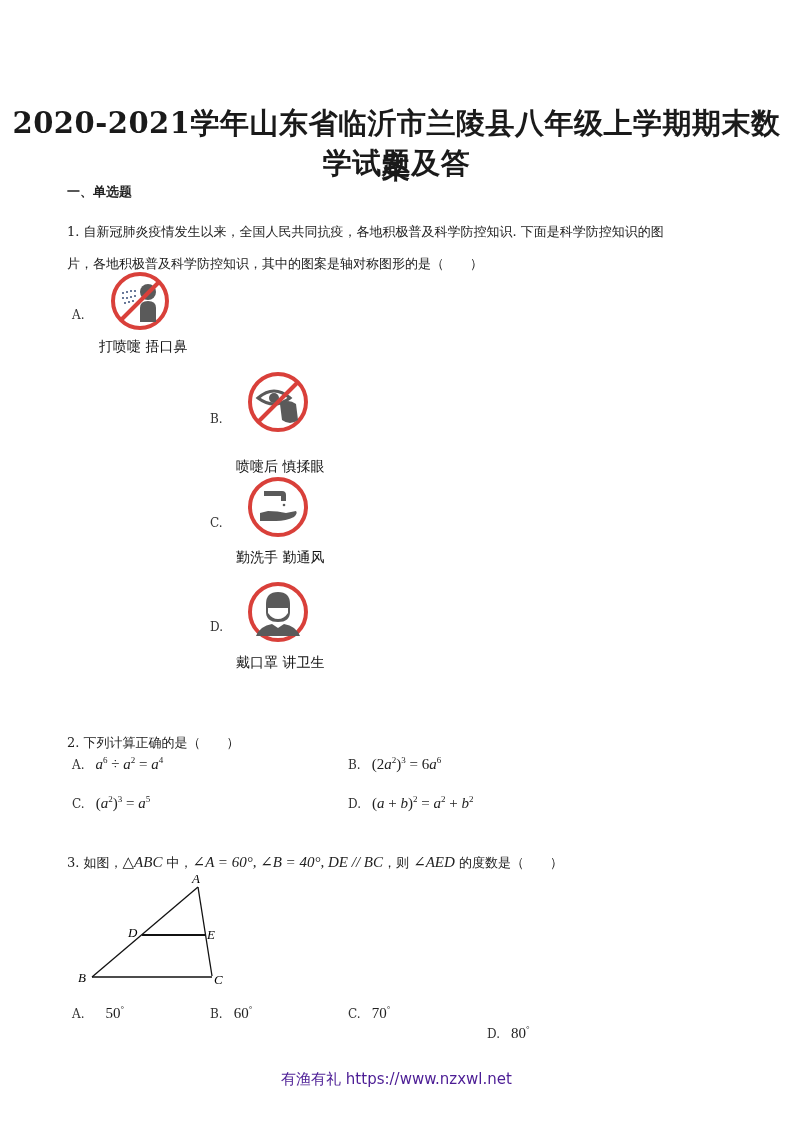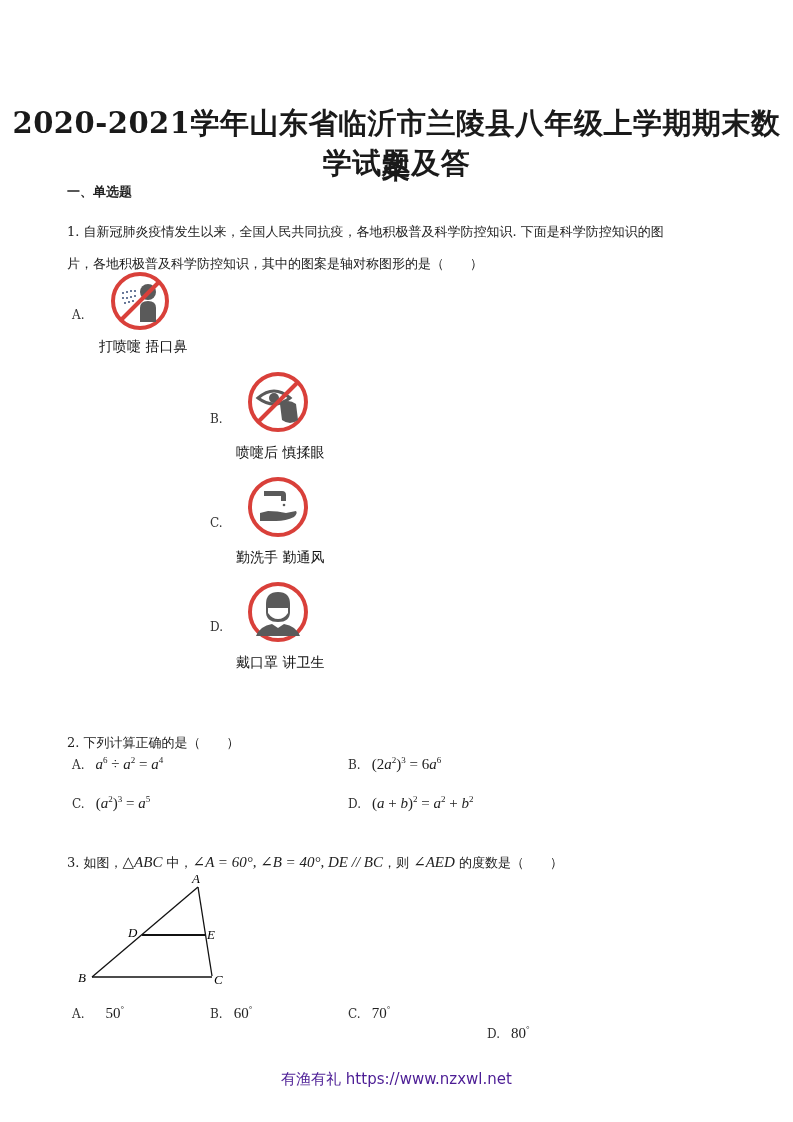--- a/index.html
+++ b/index.html
@@ -56,21 +56,21 @@
 <div class="abs opt-letter" style="left:210px; top:412px;">B.</div>
 <div class="abs" style="left:244px; top:370px;">
   <svg width="68" height="64" viewBox="0 0 68 64">
     <circle cx="34" cy="32" r="28" fill="#fff" stroke="#d9403a" stroke-width="4"></circle>
     <path d="M14 28 Q30 14 46 28 Q30 40 14 28 Z" fill="none" stroke="#5a5a5a" stroke-width="3"></path>
     <circle cx="30" cy="28" r="5" fill="#5a5a5a"></circle>
     <path d="M36 34 Q44 28 52 34 L54 50 Q46 56 38 50 Z" fill="#5a5a5a"></path>
     <line x1="14" y1="52" x2="54" y2="12" stroke="#d9403a" stroke-width="4"></line>
   </svg>
 </div>
-<div class="abs caption" style="left:236px; top:444px;">喷嚏后 慎揉眼</div>
+<div class="abs caption" style="left:236px; top:458px;">喷嚏后 慎揉眼</div>
 
 <div class="abs opt-letter" style="left:210px; top:516px;">C.</div>
 <div class="abs" style="left:244px; top:475px;">
   <svg width="68" height="64" viewBox="0 0 68 64">
     <circle cx="34" cy="32" r="28" fill="#fff" stroke="#d9403a" stroke-width="4"></circle>
     <path d="M20 16 L38 16 Q42 16 42 20 L42 26 L37 26 L37 21 L20 21 Z" fill="#5a5a5a"></path>
     <circle cx="40" cy="30" r="1.3" fill="#5a5a5a"></circle>
     <path d="M16 38 L24 36 Q34 36 42 38 L52 36 Q54 38 50 42 Q42 46 32 46 L24 46 L16 46 Z" fill="#5a5a5a"></path>
   </svg>
 </div>

